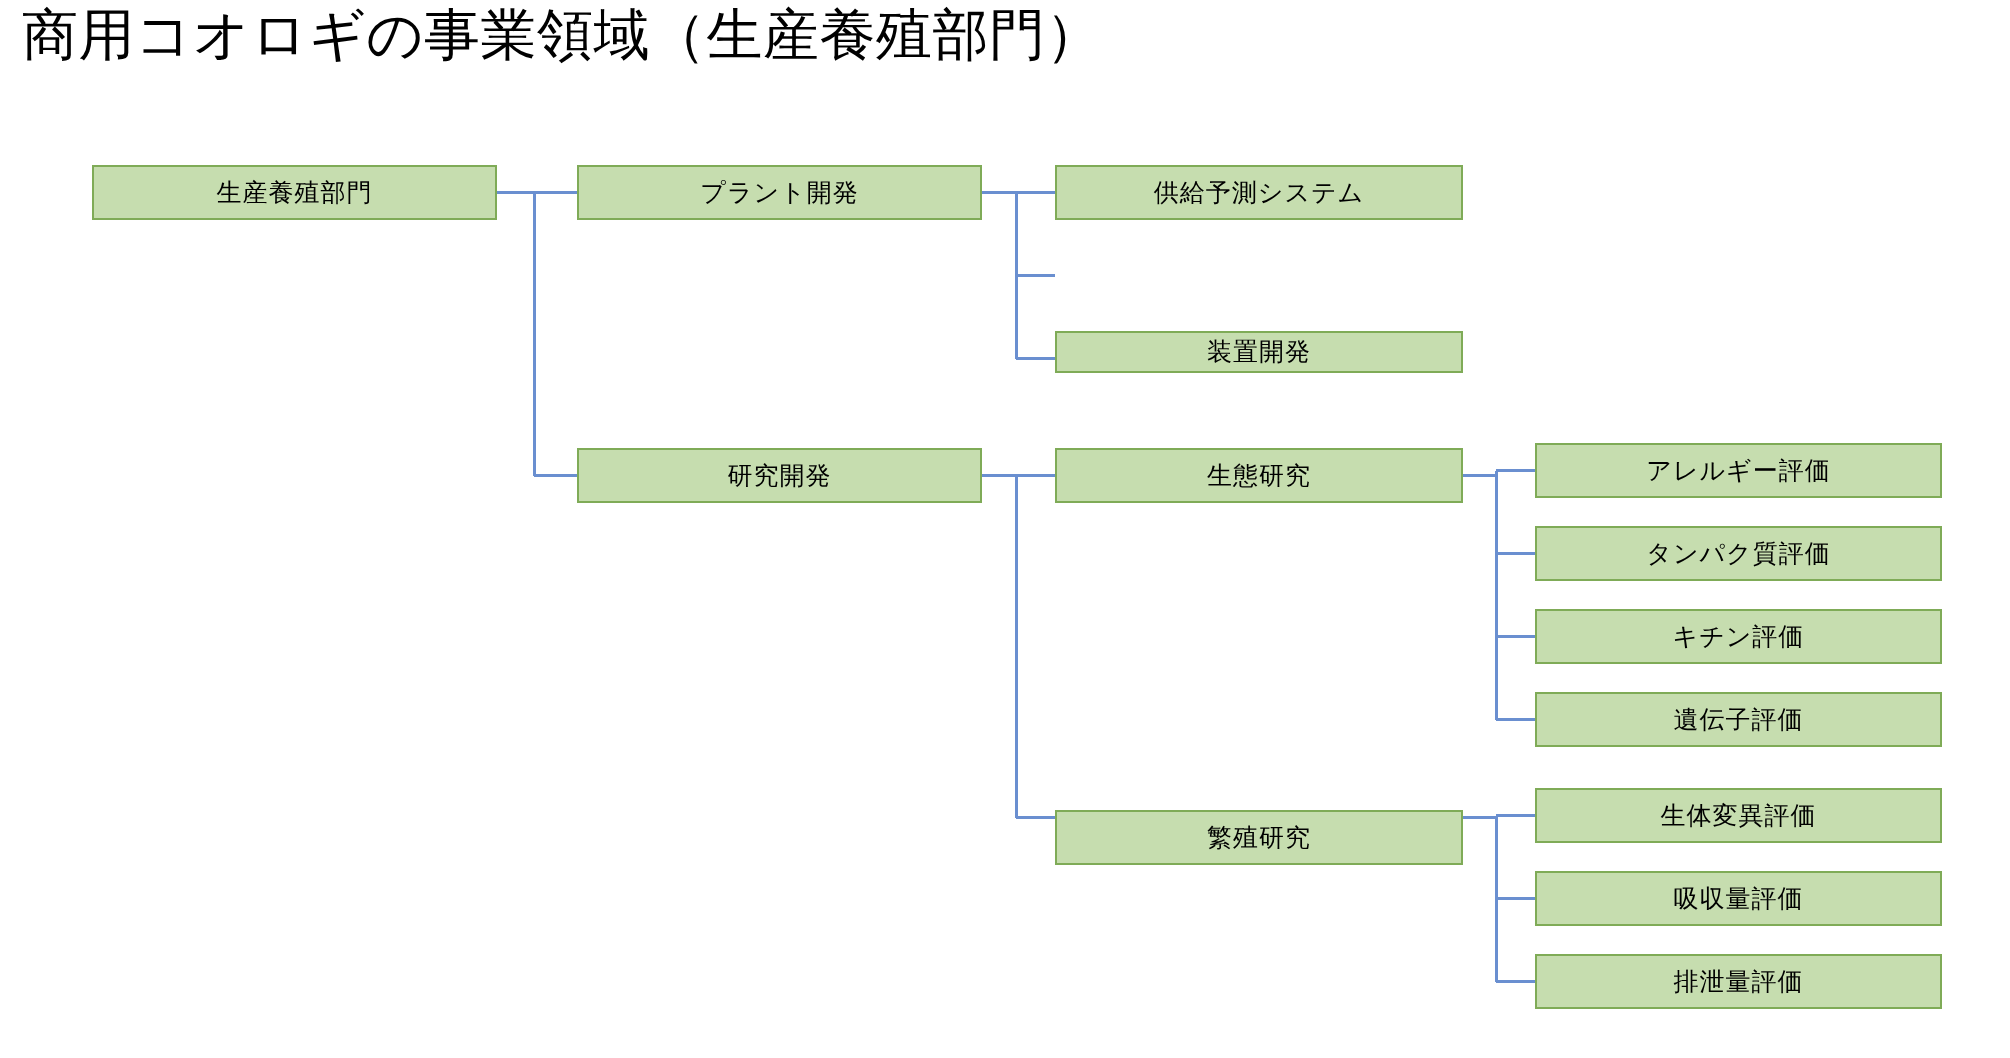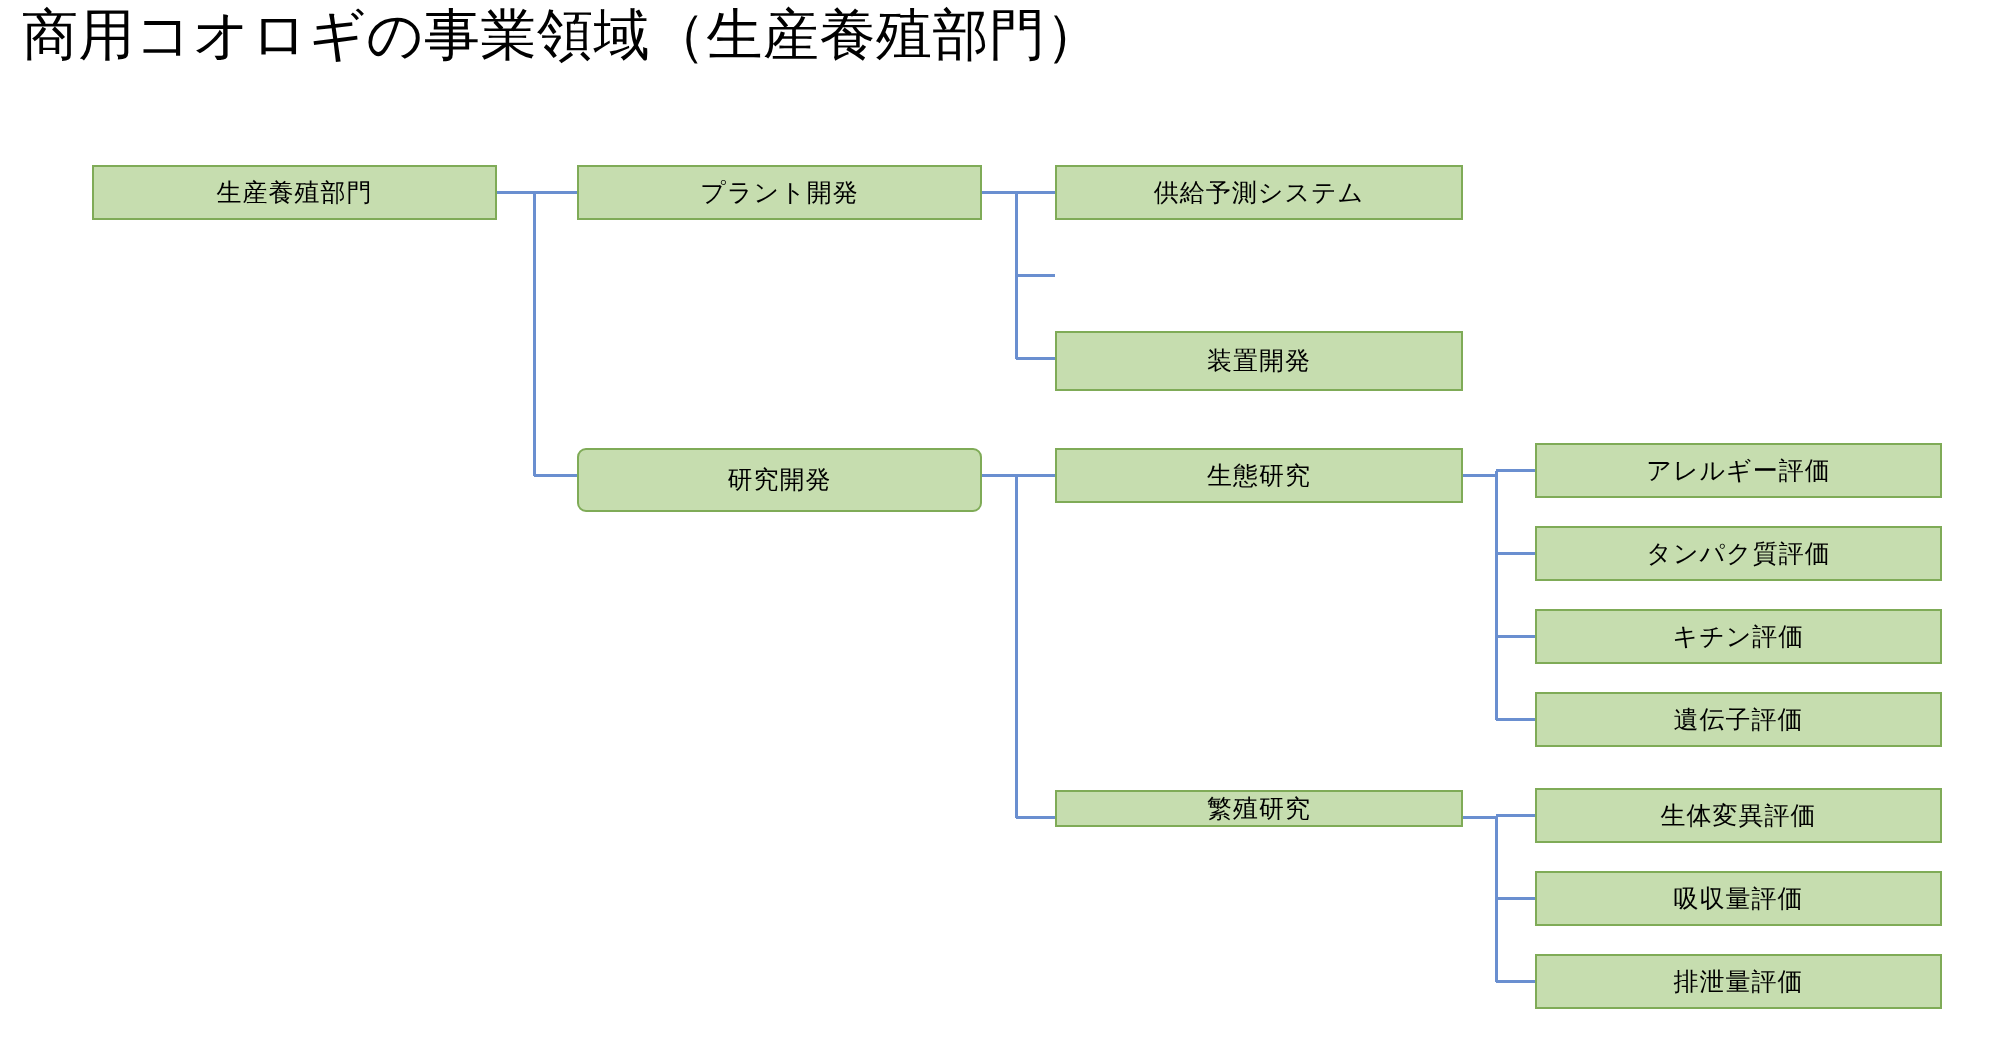--- a/index.html
+++ b/index.html
@@ -113,42 +113,42 @@
   <div id="node-layer">
       <div class="node-box" style="left: 80px; top: 165px; width: 405px; height: 55px;">
         <span class="node-label">生産養殖部門</span>
       </div>
       <div class="node-box" style="left: 565px; top: 165px; width: 405px; height: 55px;">
         <span class="node-label">プラント開発</span>
       </div>
       <div class="node-box" style="left: 1043px; top: 165px; width: 408px; height: 55px;">
         <span class="node-label">供給予測システム</span>
       </div>
-      <div class="node-box" style="left: 1043px; top: 331px; width: 408px; height: 60px;">
+      <div class="node-box" style="left: 1043px; top: 331px; width: 408px; height: 42px;">
         <span class="node-label">装置開発</span>
       </div>
-      <div class="node-box" style="left: 565px; top: 448px; width: 405px; height: 64px; border-radius: 9px;">
+      <div class="node-box" style="left: 565px; top: 448px; width: 405px; height: 55px;">
         <span class="node-label">研究開発</span>
       </div>
       <div class="node-box" style="left: 1523px; top: 443px; width: 407px; height: 55px;">
         <span class="node-label">アレルギー評価</span>
       </div>
       <div class="node-box" style="left: 1043px; top: 448px; width: 408px; height: 55px;">
         <span class="node-label">生態研究</span>
       </div>
       <div class="node-box" style="left: 1523px; top: 526px; width: 407px; height: 55px;">
         <span class="node-label">タンパク質評価</span>
       </div>
       <div class="node-box" style="left: 1523px; top: 609px; width: 407px; height: 55px;">
         <span class="node-label">キチン評価</span>
       </div>
       <div class="node-box" style="left: 1523px; top: 692px; width: 407px; height: 55px;">
         <span class="node-label">遺伝子評価</span>
       </div>
-      <div class="node-box" style="left: 1043px; top: 790px; width: 408px; height: 37px; align-items: center;">
+      <div class="node-box" style="left: 1043px; top: 810px; width: 408px; height: 55px; align-items: center;">
         <span class="node-label">繁殖研究</span>
       </div>
       <div class="node-box" style="left: 1523px; top: 788px; width: 407px; height: 55px; justify-content: center;">
         <span class="node-label">生体変異評価</span>
       </div>
       <div class="node-box" style="left: 1523px; top: 871px; width: 407px; height: 55px;">
         <span class="node-label">吸収量評価</span>
       </div>
       <div class="node-box" style="left: 1523px; top: 954px; width: 407px; height: 55px; font-family: Liberation Serif, serif;">
         <span class="node-label">排泄量評価</span>

